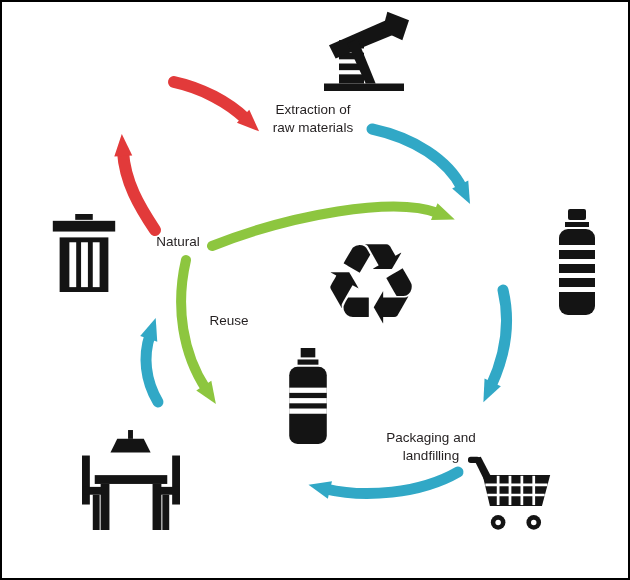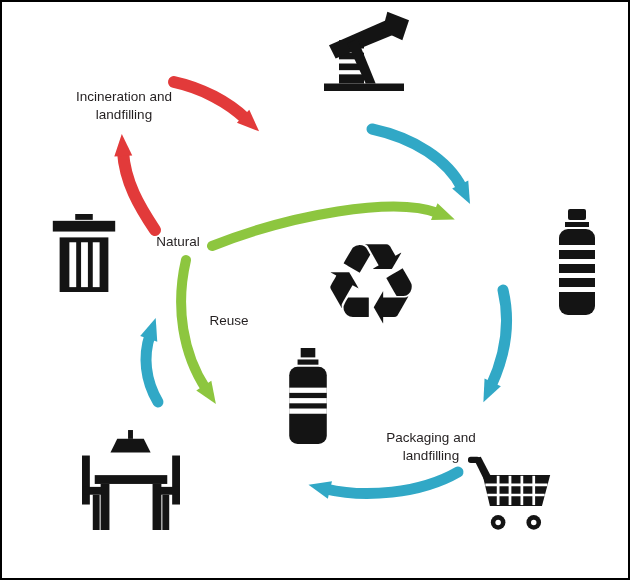--- a/index.html
+++ b/index.html
@@ -51,22 +51,22 @@
 
     <path class="arrow stroke-teal" stroke-width="11" marker-end="url(#head-teal)" d="M 370 127 C 412 136, 446 158, 460 186"></path>
     <path class="arrow stroke-teal" stroke-width="11" marker-end="url(#head-teal)" d="M 501 288 C 509 322, 503 354, 489 384"></path>
     <path class="arrow stroke-teal" stroke-width="11" marker-end="url(#head-teal)" d="M 456 470 C 418 492, 362 496, 324 487"></path>
     <path class="arrow stroke-teal" stroke-width="11" marker-end="url(#head-teal)" d="M 156 400 C 143 378, 141 354, 148 333"></path>
 
     <path class="arrow stroke-green" stroke-width="10" marker-end="url(#head-green)" d="M 210 244 C 288 213, 392 194, 436 211"></path>
     <path class="arrow stroke-green" stroke-width="10" marker-end="url(#head-green)" d="M 184 258 C 173 305, 181 352, 204 387"></path>
   </svg>
 
-  <div class="lbl" style="left:122px;top:86px">Incineration and
-landfilling</div>
+  <div class="lbl" style="left:311px;top:99px">Extraction of
+raw materials</div>
   <div class="lbl" style="left:176px;top:231px">Natural</div>
   <div class="lbl" style="left:227px;top:310px">Reuse</div>
   <div class="lbl" style="left:429px;top:427px">Packaging and
 landfilling</div>
 
   <div class="glyph" style="left:314px;top:226px;width:110px;height:112px;font-size:112px;line-height:112px">♻</div>
 
   <div class="icon" style="left:312px;top:8px;width:100px;height:82px">
     <svg viewBox="0 0 120 98" fill="currentColor">
       <rect x="12" y="88" width="96" height="9"></rect>

